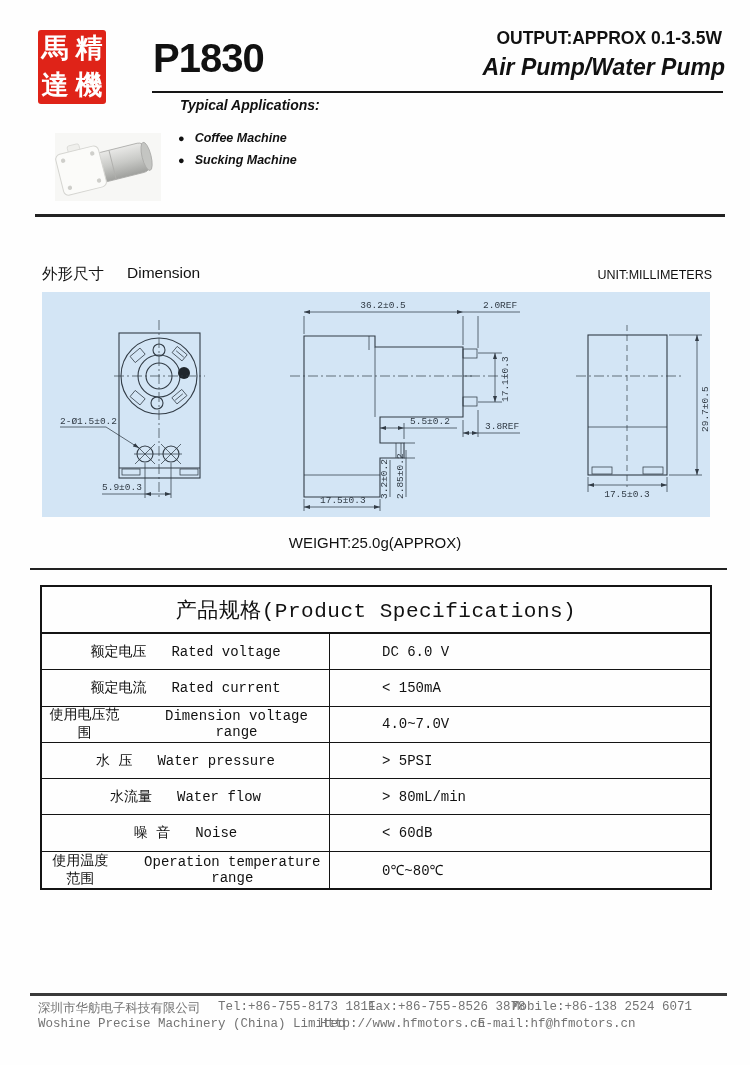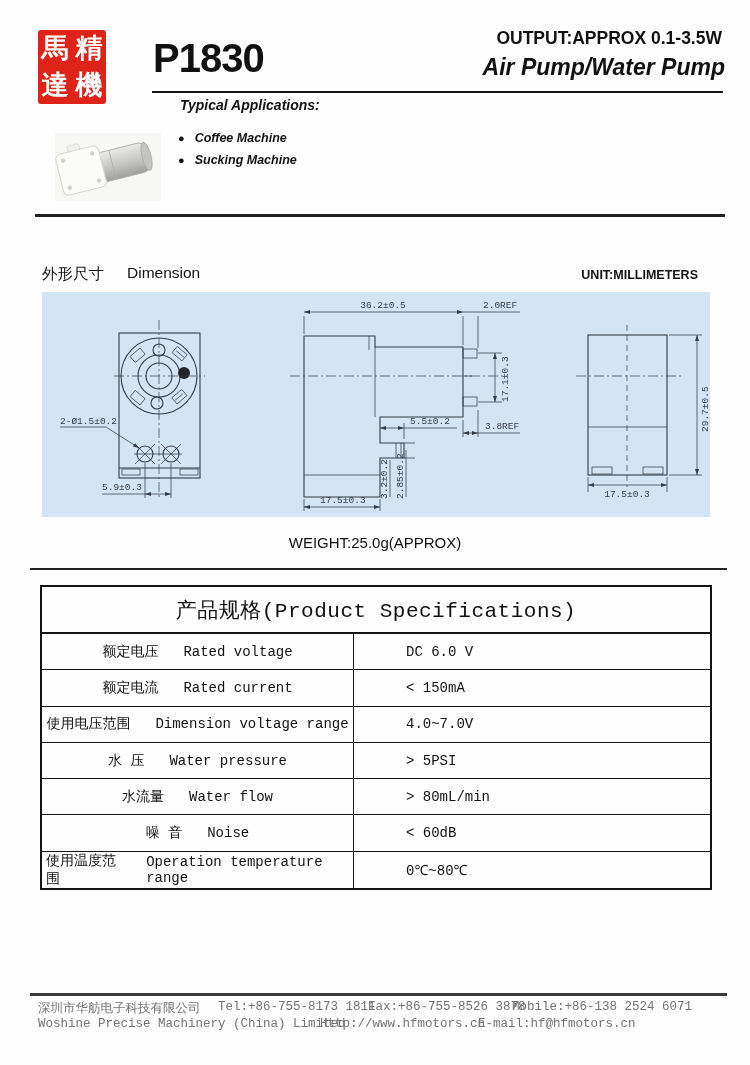--- a/index.html
+++ b/index.html
@@ -24,43 +24,44 @@
   .hdr-rule { left:152px; top:91px; width:571px; height:2px; background:#161616; }
 
   .app-title { left:180px; top:97px; font-size:14px; font-weight:bold; font-style:italic; }
   .app-item { left:178px; display:flex; align-items:center; gap:10px; }
   .app-item .bullet { font-size:11px; line-height:1; }
   .app-item .lbl { font-size:12.5px; font-weight:bold; font-style:italic; }
   .rule-thick { left:35px; top:214px; width:690px; height:3px; background:#222; }
 
   
   .dim-title { left:42px; top:264px; font-size:15.5px; display:flex; gap:23px; }
-  .unit-lbl { right:52px; top:268px; font-size:12.5px; font-weight:bold;text-align:right; }
+  .unit-lbl { right:38px; top:268px; font-size:12.5px; font-weight:normal;text-align:right; }
   .panel { left:42px; top:292px; width:668px; height:225px; background:#d3e5f5; }
   .weight { left:0; right:0; top:534px; text-align:center; font-size:15px; }
   .rule-mid { left:30px; top:568px; width:697px; height:2px; background:#222; }
 
   svg text { font-family:"Liberation Mono","DejaVu Sans Mono",monospace; font-size:9.5px; fill:#323c46; }
   .ln  { stroke:#323c46; stroke-width:1.1; fill:none; }
   .lnf { stroke:#323c46; stroke-width:1.1; fill:#d3e5f5; }
   .thin{ stroke:#323c46; stroke-width:0.75; fill:none; }
   .cl  { stroke:#323c46; stroke-width:0.7; fill:none; stroke-dasharray:10 3 2 3; }
   .dsh { stroke:#323c46; stroke-width:0.7; fill:none; stroke-dasharray:6 4; }
   .dim { stroke:#323c46; stroke-width:0.75; fill:none; }
 
   
   .spec-table {
     left:40px; top:585px; width:672px; border:2px solid #141414;
     font-family:"Liberation Mono","DejaVu Sans Mono",monospace;
+    text-align:center;
   }
   .spec-title-row { height:47px; border-bottom:2px solid #141414; display:flex;
     align-items:center; justify-content:center; font-size:21px; letter-spacing:0.5px; }
   .spec-row { display:flex; height:36.3px; border-bottom:1.7px solid #141414; }
   .spec-row:last-child { border-bottom:none; }
-  .cell-label { width:312px; border-right:1.7px solid #141414; display:flex;
+  .cell-label { width:288px; border-right:1.7px solid #141414; display:flex;
     align-items:center; justify-content:center; gap:25px; font-size:14px; padding:12px 4px; }
   .cell-value { flex:1; display:flex; align-items:center; padding-left:52px; font-size:14px; }
 
   
   .ftr-rule { left:30px; top:993px; width:697px; height:3px; background:#3a3a3a; }
   .ftr { font-family:"Liberation Mono","DejaVu Sans Mono",monospace; font-size:12.5px; color:#737373; white-space:nowrap; }
 </style>
 </head>
 <body>
 

